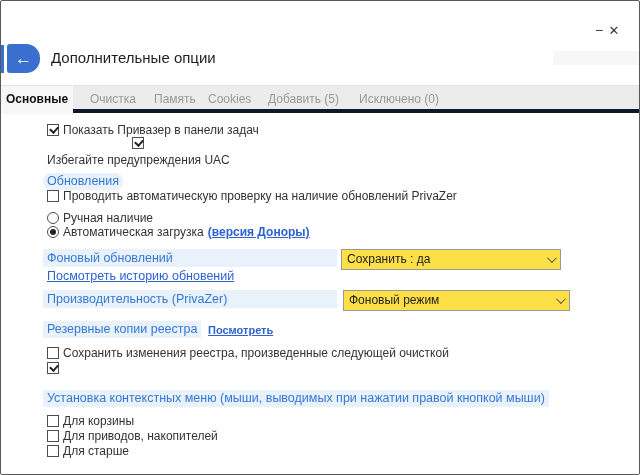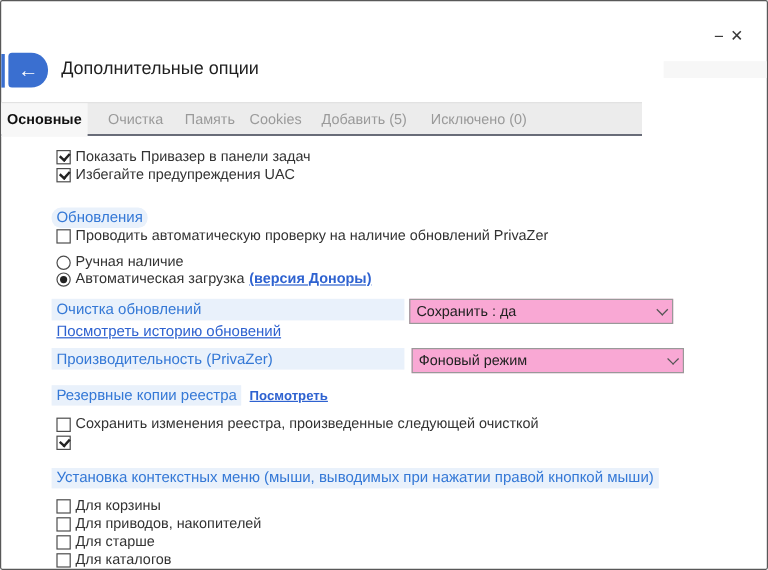--- a/index.html
+++ b/index.html
@@ -33,49 +33,49 @@
     display:flex; align-items:center; justify-content:center;
     color:#fff; font-size:17px; font-weight:bold;
   }
   .page-title {
     position:absolute; left:50px; top:48px;
     font-size:15px; color:#1f1f1f;
   }
 
   
   .tabbar {
-    position:absolute; left:0; top:84px; width:534px; height:28px;
-    background:#ececec; border-top:1px solid #e2e2e2; border-bottom:1px solid #0f172a;
+    position:absolute; left:0; top:84px; width:638px; height:28px;
+    background:#ececec; border-top:1px solid #e2e2e2; border-bottom:4px solid #0f172a;
   }
   .tab { position:absolute; top:0; height:28px; line-height:27px; font-size:12px; color:#9a9a9a; white-space:nowrap; }
   .tab-active {
     left:0; width:72px; background:#f7f7f7; text-align:center;
     color:#111; font-weight:bold;
   }
   .tab-1 { left:89px; } .tab-2 { left:153px; } .tab-3 { left:207px; }
   .tab-4 { left:267px; } .tab-5 { left:358px; }
 
   
-  .row { position:absolute; left:46px; height:15px; display:flex; align-items:flex-end; gap:4px; font-size:12px; color:#333; white-space:nowrap; }
+  .row { position:absolute; left:46px; height:15px; display:flex; align-items:center; gap:4px; font-size:12px; color:#333; white-space:nowrap; }
   .cb, .rb {
     width:12px; height:12px; flex:0 0 12px;
     border:1px solid #4d4d4d; background:#fff; position:relative;
   }
   .rb { border-radius:50%; }
   .cb.on::after {
     content:""; position:absolute; left:2px; top:1px; width:6px; height:4px;
     border-left:2px solid #222; border-bottom:2px solid #222;
     transform:rotate(-48deg);
   }
   .rb.on::after {
     content:""; position:absolute; left:2px; top:2px; width:6px; height:6px;
     border-radius:50%; background:#222;
   }
 
-  .r-cb1 { top:121px; } .r-cb2 { top:136px; }
+  .r-cb1 { top:121px; } .r-cb2 { top:136px;flex-direction:column; }
   .r-cb3 { top:187px; }
   .r-rb1 { top:209px; } .r-rb2 { top:223px; }
   .r-cb4 { top:344px; } .r-cb5 { top:359px; }
   .r-cb6 { top:412px; } .r-cb7 { top:427px; }
   .r-cb8 { top:442px; } .r-cb9 { top:457px; }
 
   
   .heading {
     position:absolute; left:42px; font-size:12.5px; color:#3478d6;
     background:#e9f1fb; padding:1px 4px 2px 4px; white-space:nowrap;
@@ -92,21 +92,21 @@
   .strip-hist { top:248px; }
   .strip-perf { top:289px; }
 
   .link { color:#2e62d0; text-decoration:underline; cursor:default; white-space:nowrap; }
   .link-donor { font-weight:600;text-decoration:underline; }
   .link-history { position:absolute; left:46px; top:268px; font-size:12.5px; }
   .link-view { position:absolute; left:207px; top:323px; font-size:11px; font-weight:600; }
 
   
   .select {
-    position:absolute; height:21px; background:#f9a8d4; border:1px solid #999;
+    position:absolute; height:21px; background:#fde047; border:1px solid #999;
     font-size:12px; color:#222; line-height:19px; padding-left:5px;
   }
   .sel-hist { left:340px; top:248px; width:220px; }
   .sel-perf { left:342px; top:289px; width:227px; }
   .chev {
     position:absolute; right:2px; top:2px; bottom:2px; width:15px;
     display:flex; align-items:center; justify-content:center;
   }
   .chev::after {
     content:""; width:6px; height:6px;
@@ -157,21 +157,21 @@
   <div class="row r-rb1">
     <span class="rb"></span>
     <span>Ручная наличие</span>
   </div>
   <div class="row r-rb2">
     <span class="rb on"></span>
     <span>Автоматическая загрузка</span>
     <span class="link link-donor">(версия Доноры)</span>
   </div>
 
-  <div class="label-strip strip-hist">Очистка обновлений</div>
+  <div class="label-strip strip-hist">Фоновый обновлений</div>
   <div class="select sel-hist">
     <span>Сохранить : да</span>
     <span class="chev"></span>
   </div>
   <div class="link link-history">Посмотреть историю обновений</div>
 
   <div class="label-strip strip-perf">Производительность (PrivaZer)</div>
   <div class="select sel-perf">
     <span>Фоновый режим</span>
     <span class="chev"></span>
@@ -195,18 +195,14 @@
     <span>Для корзины</span>
   </div>
   <div class="row r-cb7">
     <span class="cb"></span>
     <span>Для приводов, накопителей</span>
   </div>
   <div class="row r-cb8">
     <span class="cb"></span>
     <span>Для старше</span>
   </div>
-  <div class="row r-cb9">
-    <span class="cb"></span>
-    <span>Для каталогов</span>
-  </div>
 
 </div>
 
 </body></html>

